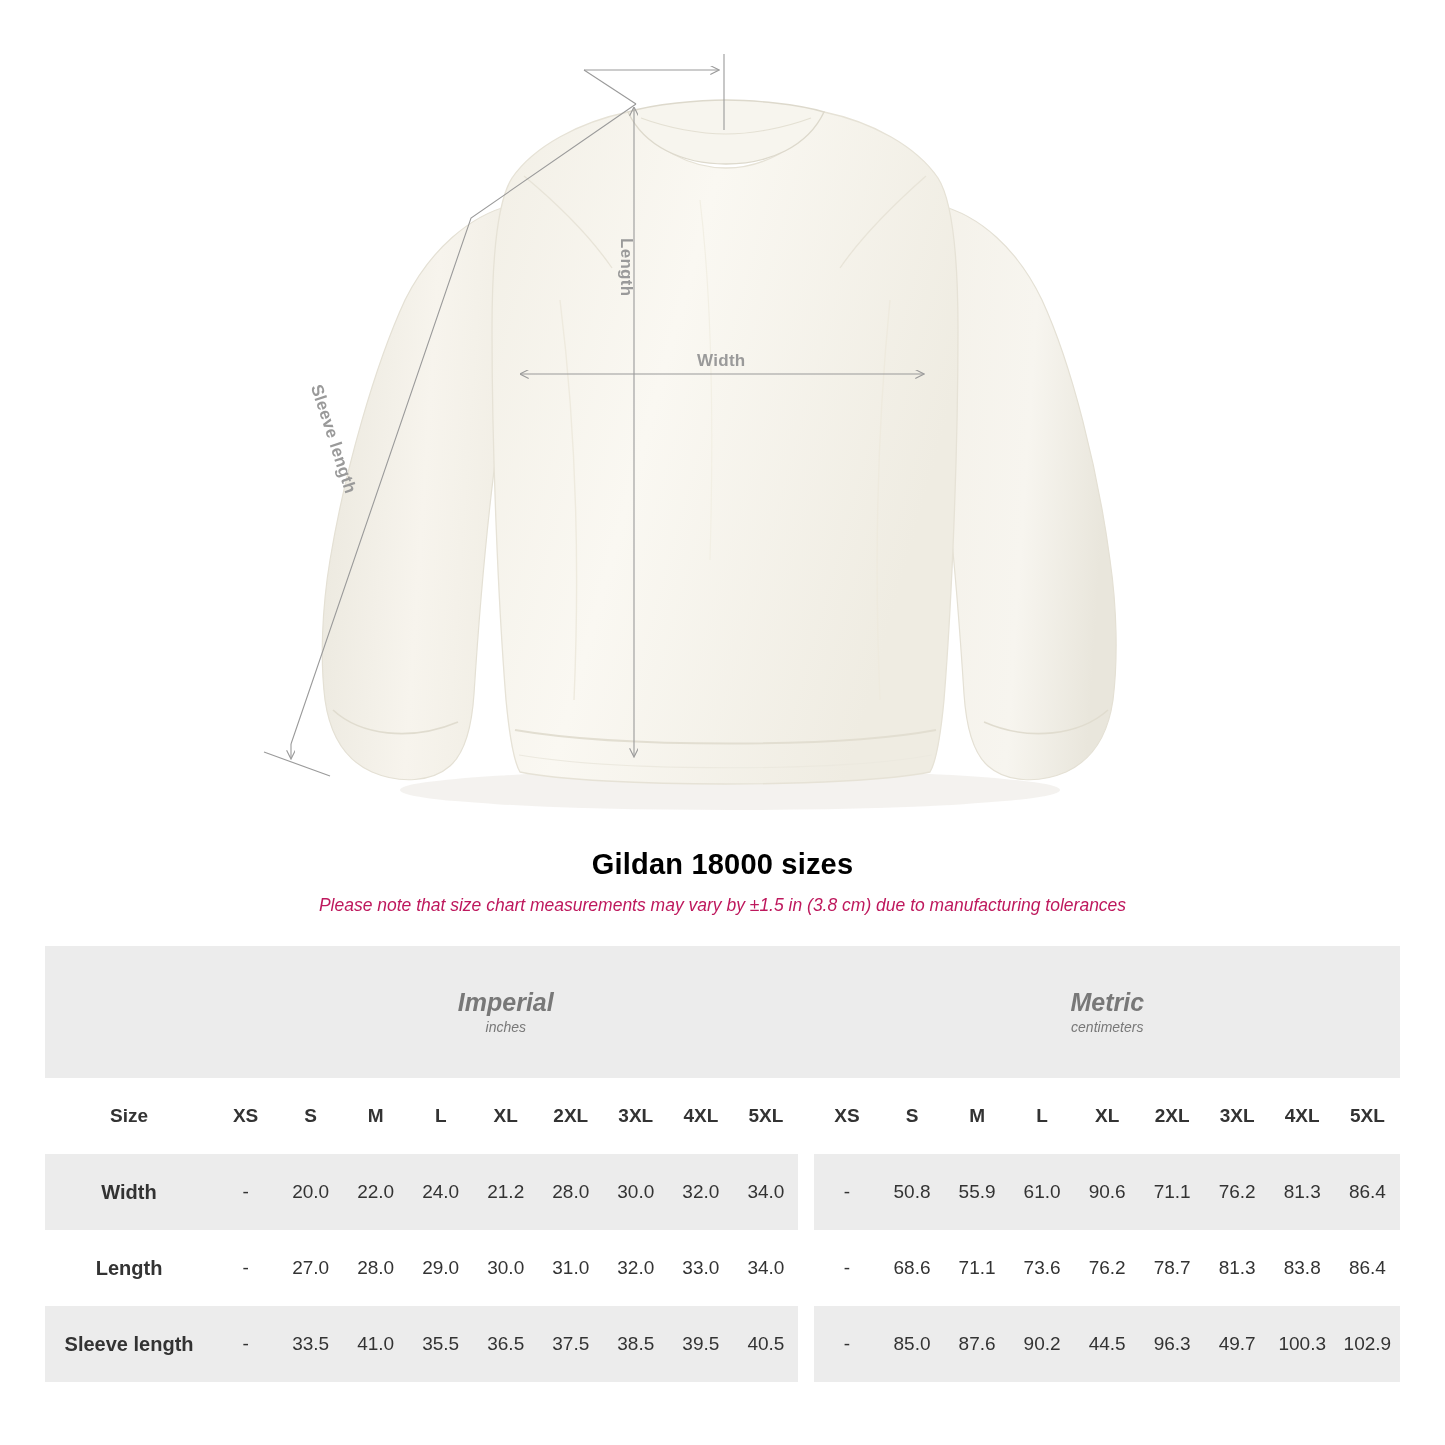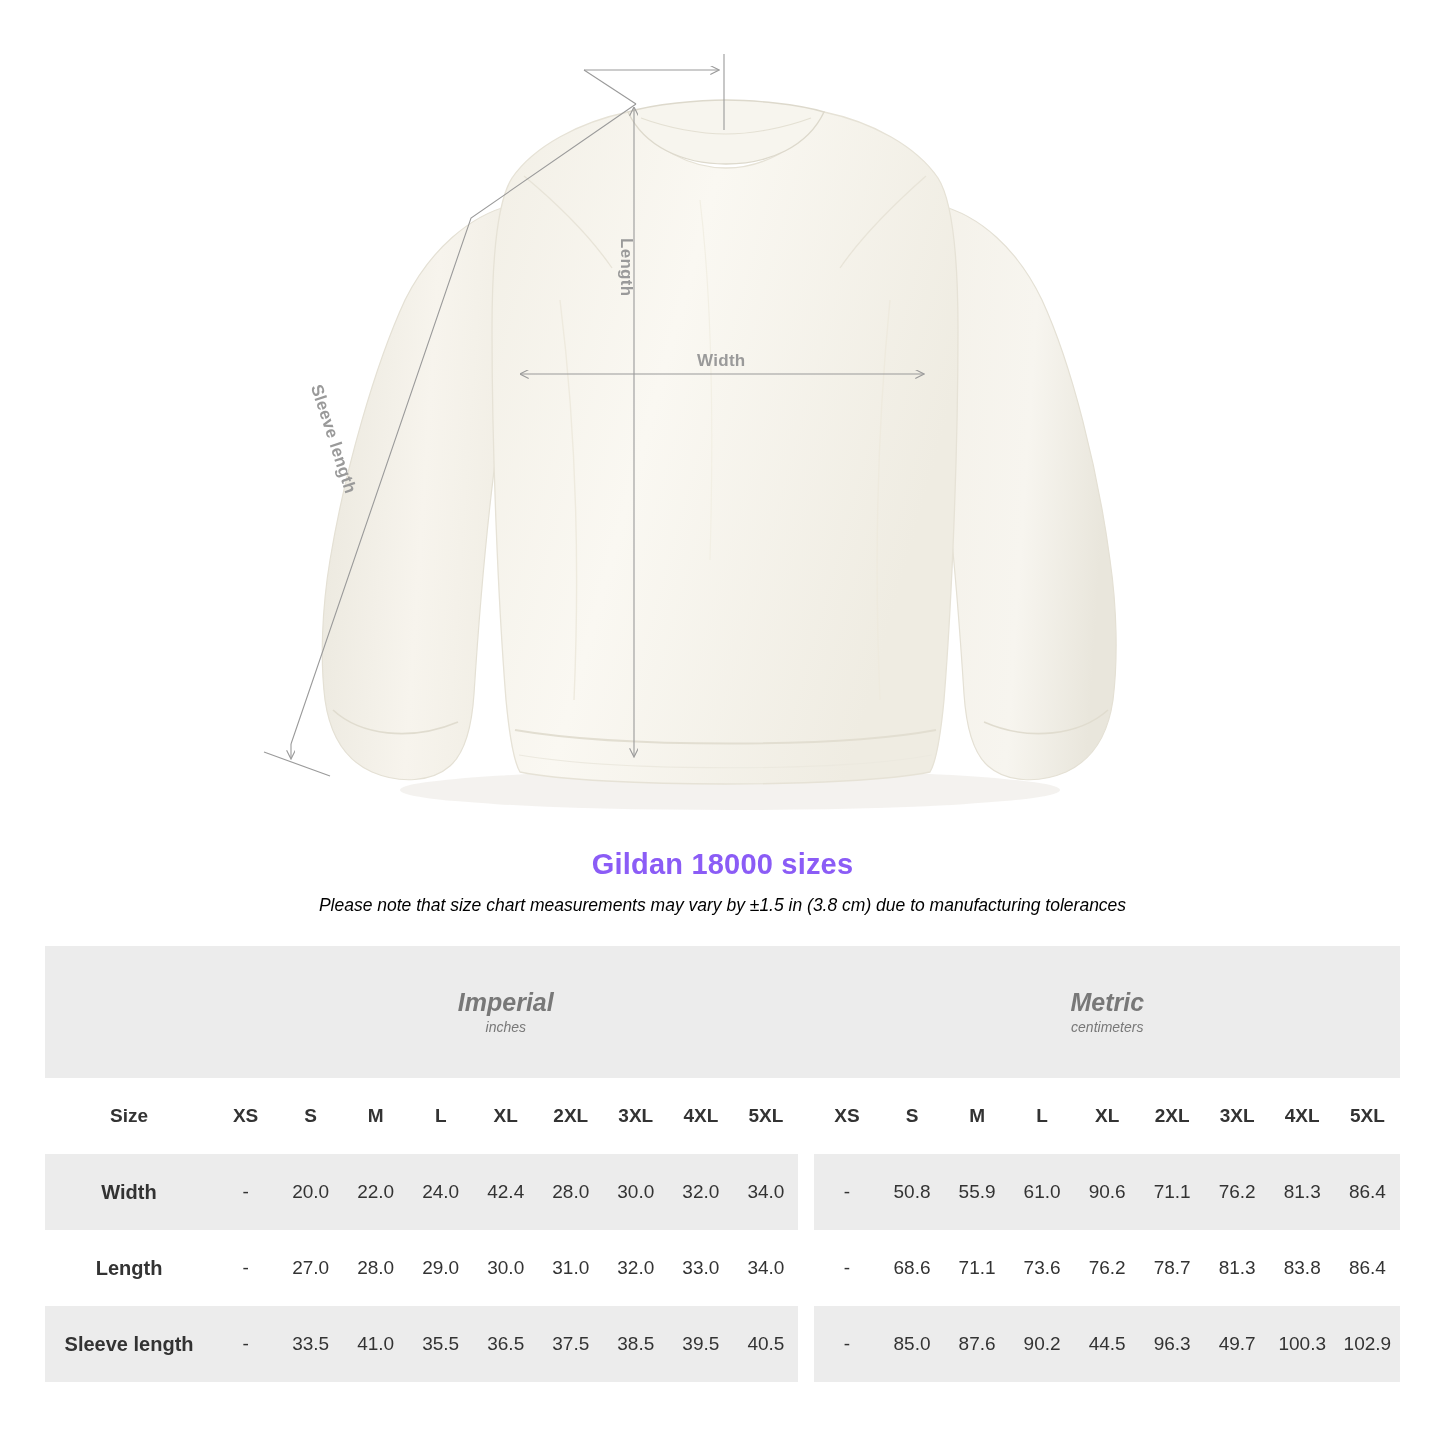--- a/index.html
+++ b/index.html
@@ -55,28 +55,28 @@
   }
 
   
   #title-block {
     text-align: center;
     margin-top: 18px;
   }
   #chart-title {
     font-size: 29px;
     font-weight: bold;
-    color: #8b5cf6;
+    color: #000000;
     margin: 0 0 14px 0;
     letter-spacing: 0.2px;
   }
   #chart-note {
     font-size: 17.5px;
     font-style: italic;
-    color: #000000;
+    color: #be185d;
     margin: 0;
   }
 
   
   #size-table-wrap {
     margin: 30px 45px 0 45px;
   }
   table {
     border-collapse: collapse;
     width: 1355px;
@@ -296,21 +296,21 @@
         <td>4XL</td>
         <td>5XL</td>
       </tr>
 
       <tr class="row-alt">
         <td class="rowlabel">Width</td>
         <td>-</td>
         <td>20.0</td>
         <td>22.0</td>
         <td>24.0</td>
-        <td>42.4</td>
+        <td>21.2</td>
         <td>28.0</td>
         <td>30.0</td>
         <td>32.0</td>
         <td>34.0</td>
         <td class="gap"></td>
         <td>-</td>
         <td>50.8</td>
         <td>55.9</td>
         <td>61.0</td>
         <td>90.6</td>

